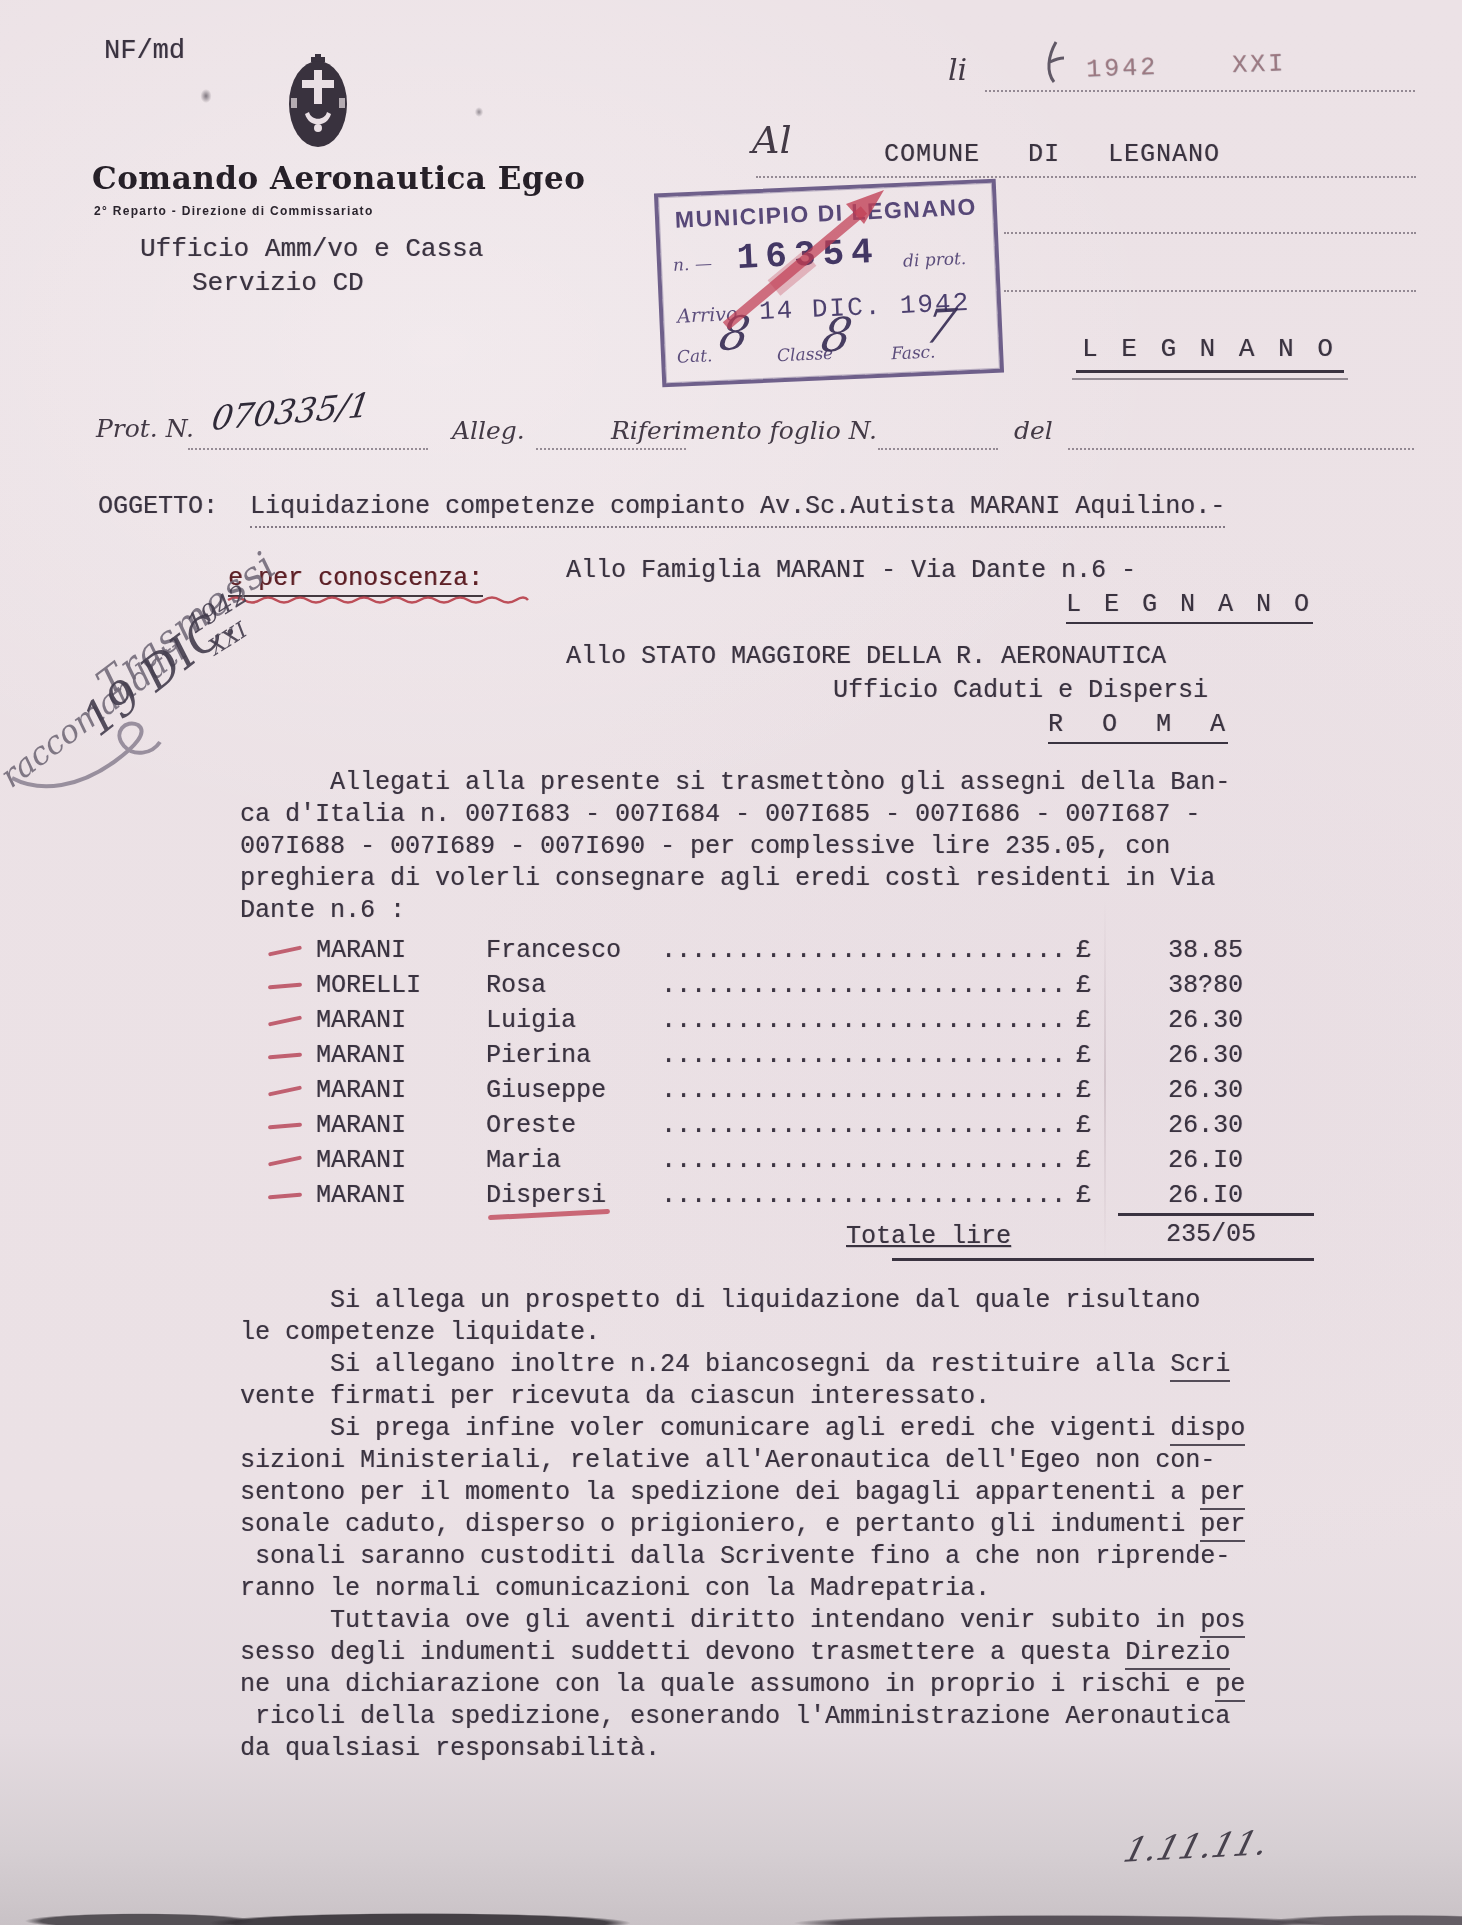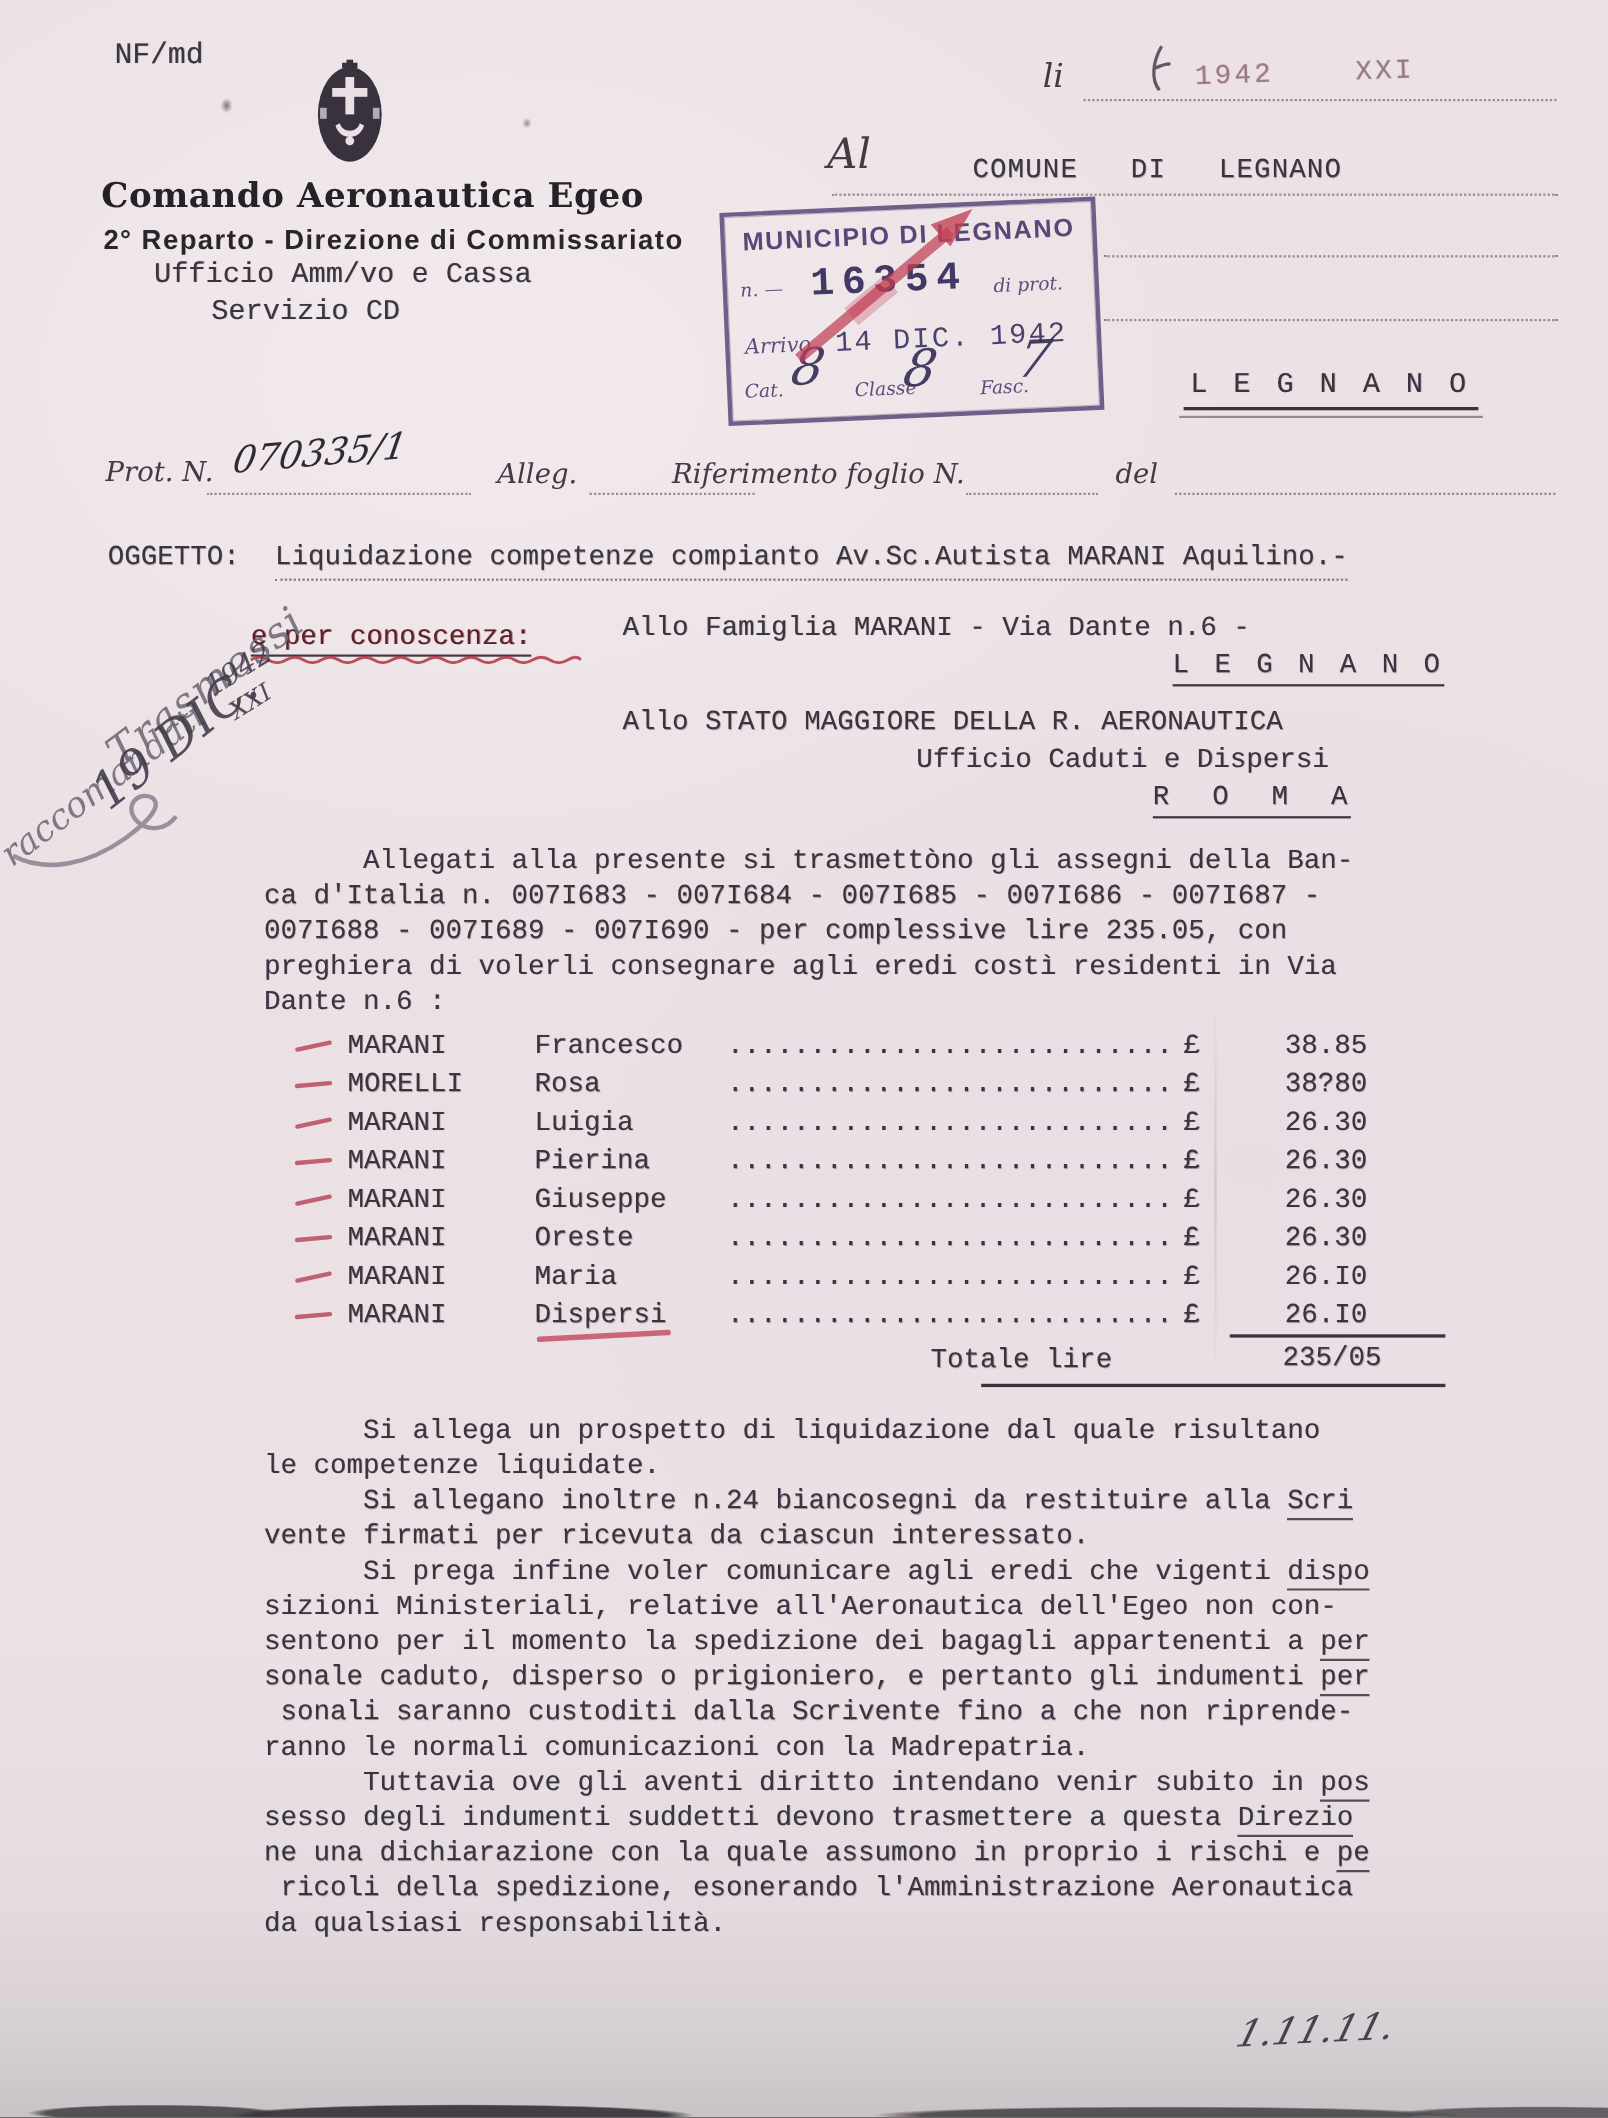--- a/index.html
+++ b/index.html
@@ -12,21 +12,21 @@
       radial-gradient(8px 10px at 206px 96px, rgba(40,32,44,.65), transparent 70%),
       radial-gradient(6px 7px at 479px 112px, rgba(40,32,44,.55), transparent 70%),
       linear-gradient(180deg,#ece2e6 0%,#ebe1e5 78%,#e4dbe0 90%,#d6cfd3 96%,#c9c2c6 100%);}
   .abs{position:absolute;}
   .mono{white-space:pre;text-shadow:.5px .4px .7px rgba(52,42,60,.45);}
   .it{font-family:"DejaVu Serif","Liberation Serif",serif;font-style:italic;color:#433a46;}
   .dotted{position:absolute;height:0;border-bottom:2px dotted rgba(74,63,78,.55);}
   .rule{position:absolute;background:#3a3340;}
   
   .lh-title{font-family:"DejaVu Serif","Liberation Serif",serif;font-weight:bold;font-size:31px;color:#262028;letter-spacing:.5px;}
-  .lh-dept{font-family:"Liberation Sans","DejaVu Sans",sans-serif;font-weight:bold;font-size:25px;color:#2a242d;letter-spacing:1.3px;}
+  .lh-dept{font-family:"Liberation Sans","DejaVu Sans",sans-serif;font-weight:bold;font-size:12px;color:#2a242d;letter-spacing:1.3px;}
   .lh-line{font-size:26px;}
   .ref{font-size:27px;text-align:right;}
   
   .bl{position:absolute;left:240px;font-size:25px;white-space:pre;text-shadow:.5px .4px .7px rgba(52,42,60,.45);}
   .tail{border-bottom:2.5px solid rgba(58,51,64,.85);padding-bottom:1px;}
   
   .stamp{position:absolute;left:658px;top:186px;width:334px;height:186px;transform:rotate(-2.5deg);
     border:4px solid rgba(74,58,112,.78);box-shadow:inset 0 0 0 1px rgba(74,58,112,.30);color:#4b3b72;}
   .stamp .t{position:absolute;left:0;right:0;top:10px;text-align:center;font-family:"Liberation Sans",sans-serif;
     font-weight:bold;font-size:23px;letter-spacing:1.5px;color:rgba(66,50,104,.88);}
@@ -218,21 +218,21 @@
       <span class="fn">Dispersi</span>
       <span class="leader">.............................................</span>
       <span class="cur">£</span>
       <span class="amt">26.I0</span>
     </div>
 
   <div class="crease" style="left:1104px;top:900px;height:360px;"></div>
   <div class="abs" style="left:488px;top:1212px;width:122px;height:5px;background:#c0485a;opacity:.8;border-radius:3px;transform:rotate(-3deg);"></div>
 
   <div class="rule" style="left:1118px;top:1213px;width:196px;height:3px;"></div>
-  <div class="abs mono" style="left:846px;top:1222px;font-size:25px;">Totale lire</div>
+  <div class="abs mono" style="left:846px;top:1222px;font-size:25px;text-decoration:underline;">Totale lire</div>
   <div class="abs mono" style="left:1152px;top:1220px;width:104px;text-align:right;font-size:25px;">235/05</div>
   <div class="rule" style="left:892px;top:1258px;width:422px;height:2.5px;"></div>
 
   <div class="bl" style="top:1286px;"><span>      Si allega un prospetto di liquidazione dal quale risultano</span></div>
   <div class="bl" style="top:1318px;"><span>le competenze liquidate.</span></div>
 
   <div class="bl" style="top:1350px;"><span>      Si allegano inoltre n.24 biancosegni da restituire alla </span><span class="tail">Scri</span></div>
   <div class="bl" style="top:1382px;"><span>vente firmati per ricevuta da ciascun interessato.</span></div>
 
   <div class="bl" style="top:1414px;"><span>      Si prega infine voler comunicare agli eredi che vigenti </span><span class="tail">dispo</span></div>

